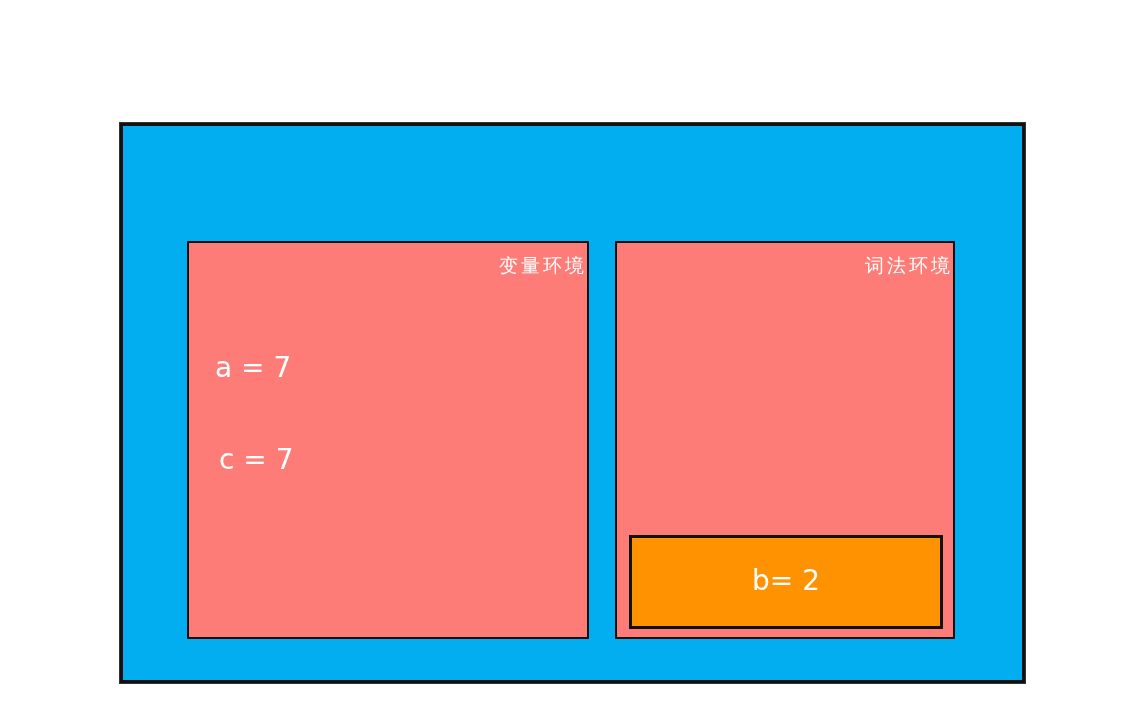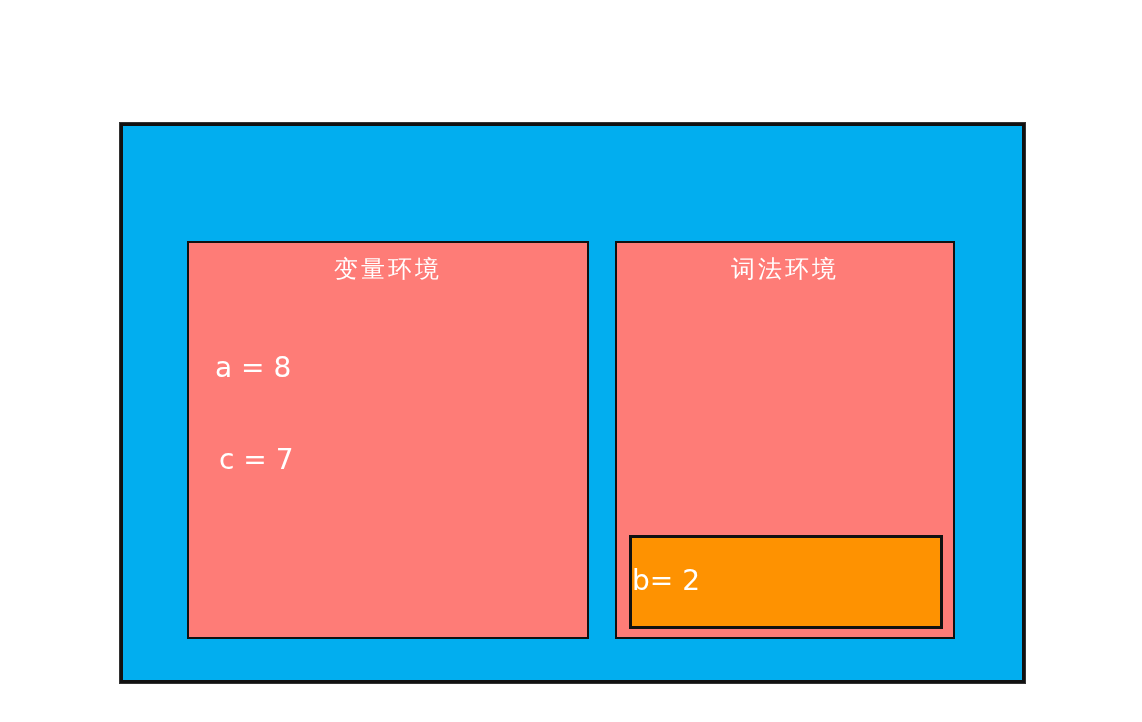--- a/index.html
+++ b/index.html
@@ -2,33 +2,33 @@
 <html><head>
 <meta charset="utf-8">
 <style>
   html, body { margin:0; padding:0; background:#ffffff; }
   body { width:1142px; height:722px; position:relative; overflow:hidden; font-family:"DejaVu Sans", sans-serif; }
   .outer { position:absolute; left:120px; top:123px; width:905px; height:560px; background:#02aeef; border:3px solid #111; box-sizing:border-box; box-shadow:0 0 0 1px #333; }
   .title { position:absolute; left:0; right:0; top:22px; text-align:center; color:#fff; font-size:34px; letter-spacing:4px; }
   .panel { position:absolute; background:#fe7c77; border:2px solid #111; box-sizing:border-box; }
   .panel-left { left:64px; top:115px; width:402px; height:398px; }
   .panel-right { left:492px; top:115px; width:340px; height:398px; }
-  .panel-title { position:absolute; left:0; right:0; top:10px; text-align:center; color:#fff; font-size:24px; letter-spacing:3px; }
+  .panel-title { position:absolute; left:0; right:0; top:10px; text-align:right; color:#fff; font-size:19px; letter-spacing:3px; }
   .var { position:absolute; color:#fff; font-size:28px; }
   .inner { position:absolute; left:12px; top:292px; width:314px; height:94px; background:#fe9201; border:3px solid #111; box-sizing:border-box; }
-  .inner-text { position:absolute; left:0; right:0; top:26px; text-align:left; color:#fff; font-size:28px; }
+  .inner-text { position:absolute; left:0; right:0; top:26px; text-align:center; color:#fff; font-size:28px; }
 </style>
 </head>
 <body>
 
 <div class="outer">
 
   <div class="panel panel-left">
     <div class="panel-title">变量环境</div>
-    <div class="var" style="left:26px; top:108px;">a = 8</div>
+    <div class="var" style="left:26px; top:108px;">a = 7</div>
     <div class="var" style="left:30px; top:200px;">c = 7</div>
   </div>
 
   <div class="panel panel-right">
     <div class="panel-title">词法环境</div>
     <div class="inner">
       <div class="inner-text">b= 2</div>
     </div>
   </div>
 </div>

